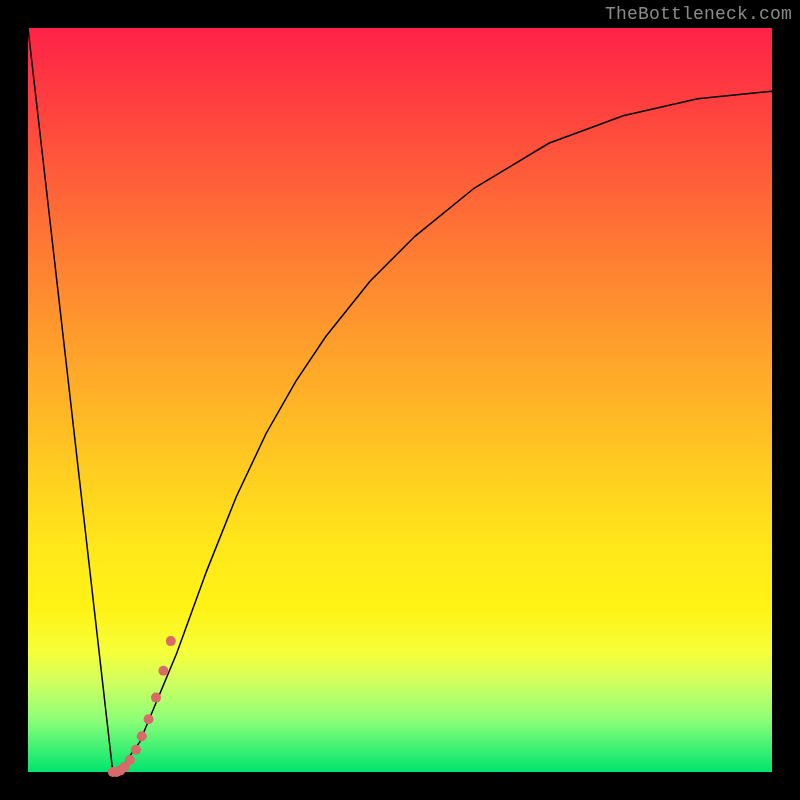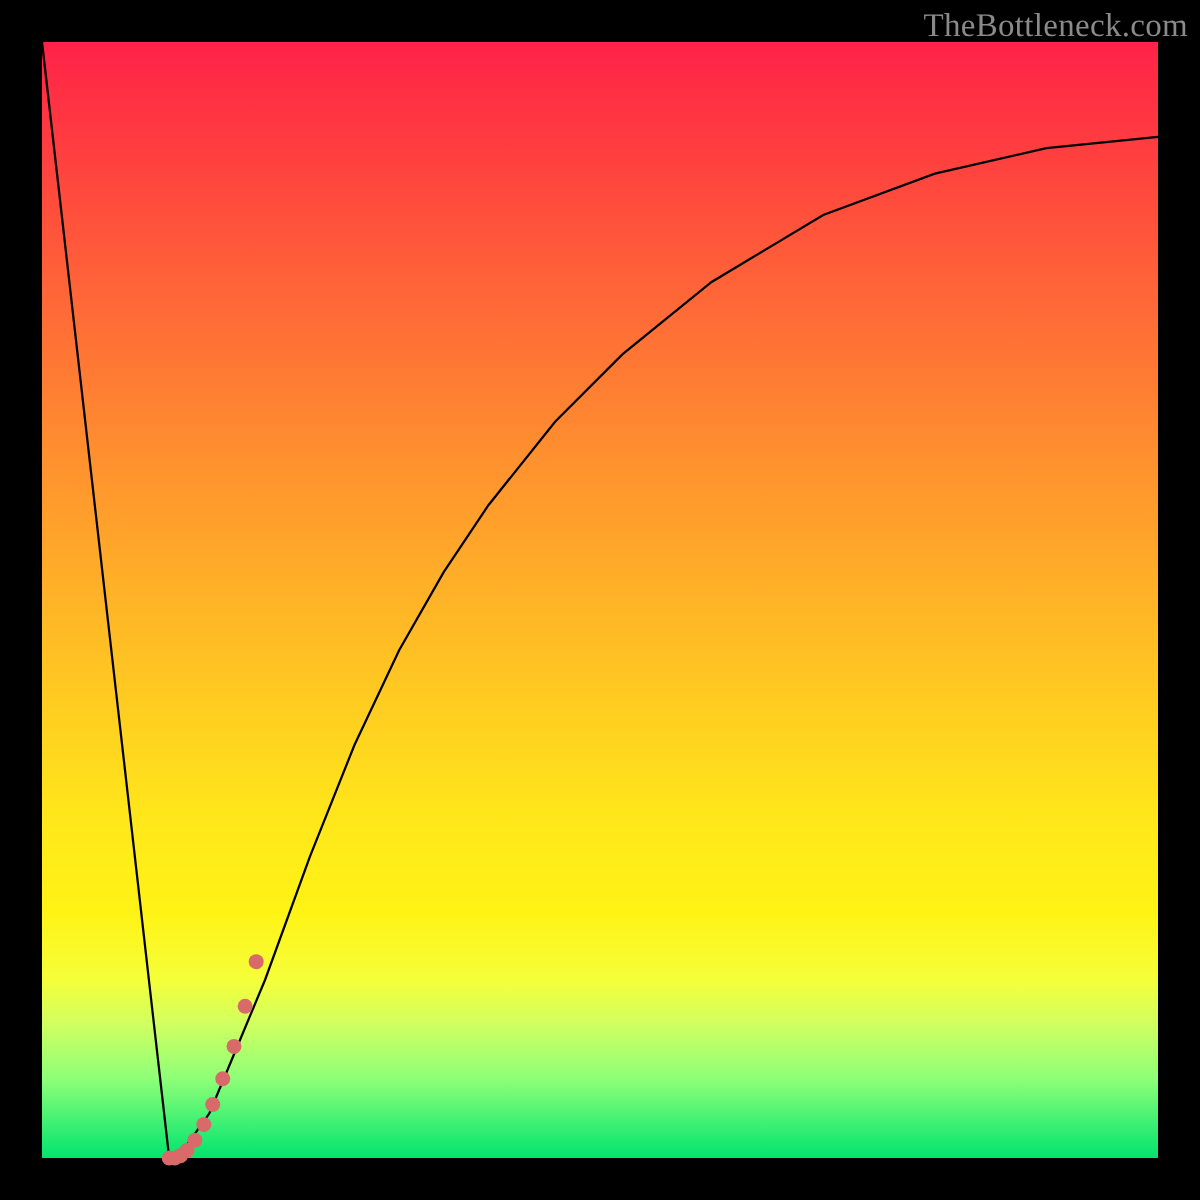--- a/index.html
+++ b/index.html
@@ -39,22 +39,22 @@
     left: 0;
     top: 0;
     width: 800px;
     height: 800px;
     pointer-events: none;
   }
   #watermark {
     position: absolute;
     top: 4px;
     right: 8px;
-    font-family: Liberation Serif, serif;
-    font-size: 22px;
+    font-family: Liberation Mono, monospace;
+    font-size: 18px;
     color: #8a8a8a;
     letter-spacing: 0.2px;
     user-select: none;
   }
 </style>
 </head>
 <body>
 
 <div id="stage">
   <div id="gradient" style="left: 28px; top: 28px; width: 744px; height: 744px;"></div>

